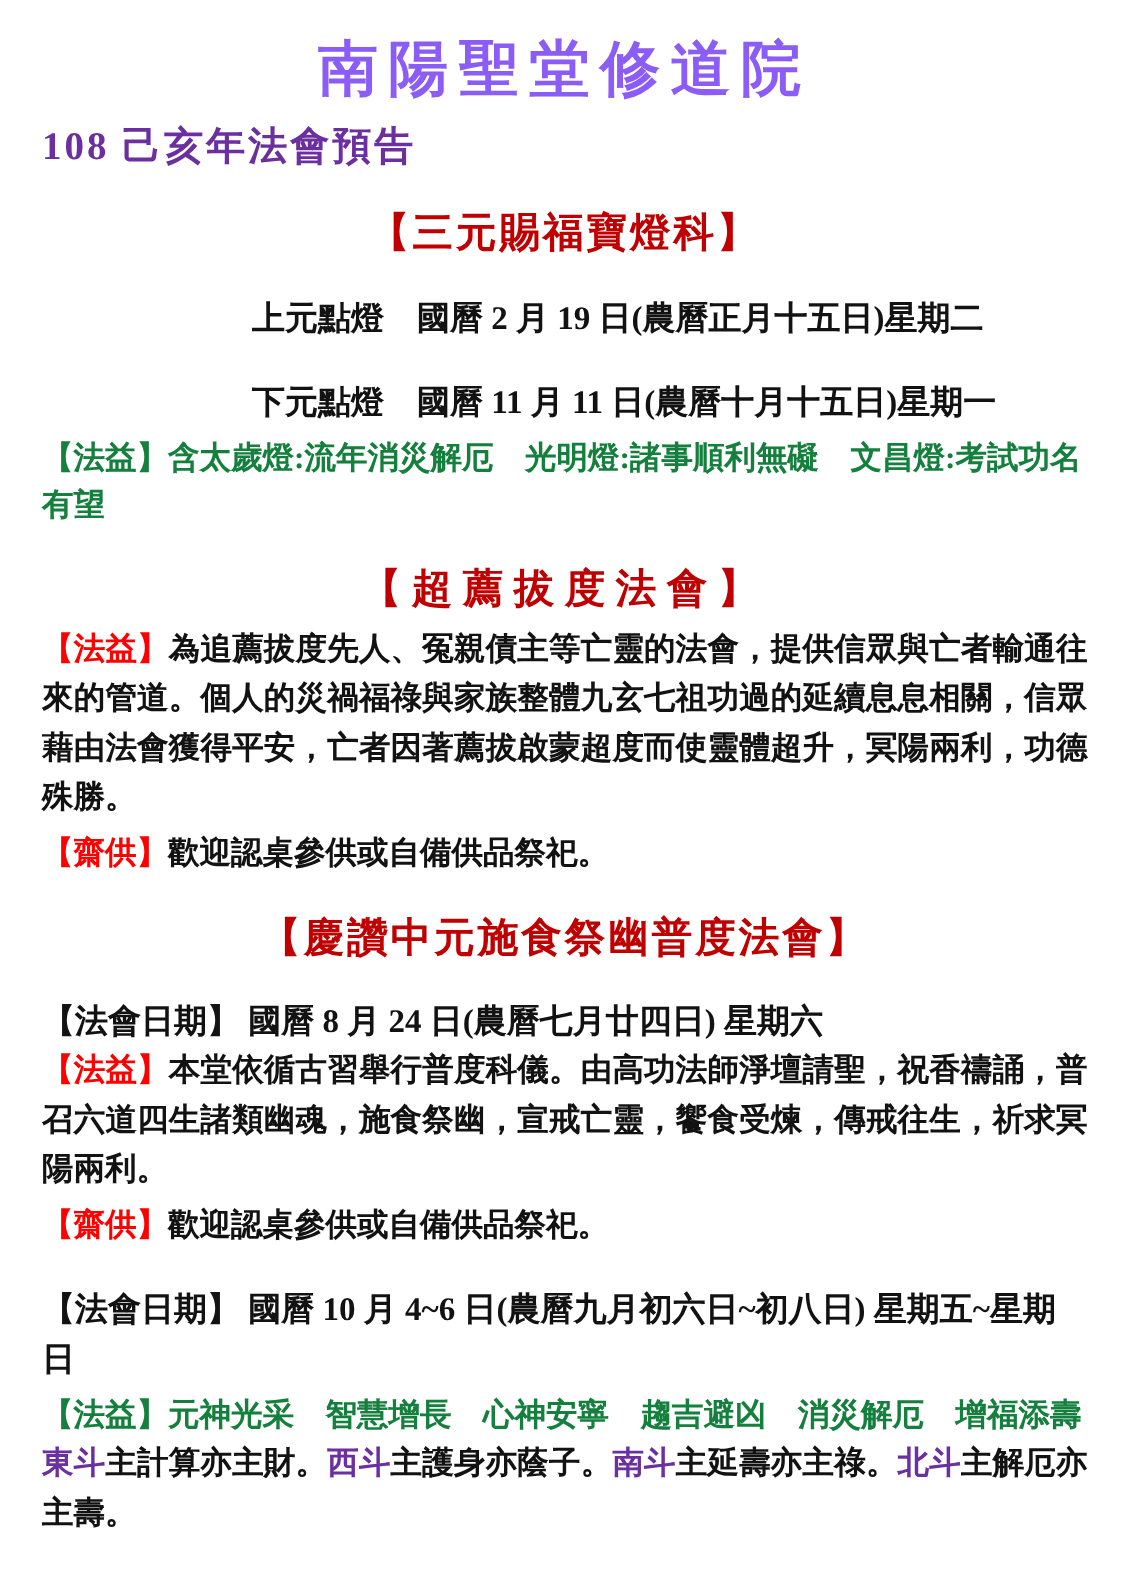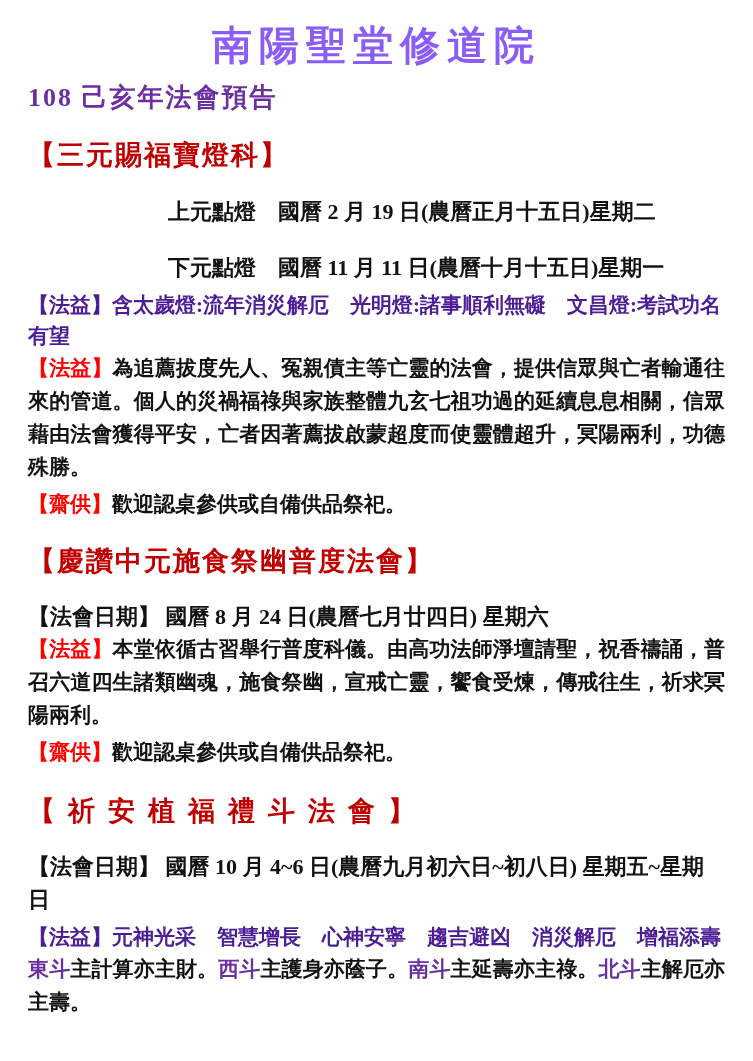--- a/index.html
+++ b/index.html
@@ -17,35 +17,35 @@
     font-size: 40px; letter-spacing: 7px; line-height: 1.2;
     margin-top: 8px;
   }
   .title-sub {
     color: #6B2FA0;
     font-size: 26px; letter-spacing: 2px; line-height: 1.2;
     margin-top: 12px;
   }
 
   .sec-heading {
-    text-align: left; color: #C00000;
+    text-align: center; color: #C00000;
     font-size: 27px; line-height: 1.2;
   }
   .sec-heading.sp1 { letter-spacing: 2px; margin: 26px 0 12px; }
   .sec-heading.sp2 { letter-spacing: 7px;  margin: 24px 0 8px; }
   .sec-heading.sp3 { letter-spacing: 2px;  margin: 24px 0 8px; }
   .sec-heading.sp4 { letter-spacing: 13px; margin: 26px 0 12px; }
 
   .body-line { font-size: 22px; line-height: 33px; margin-top: 23px; }
   .para { font-size: 21px; line-height: 33px; text-align: justify; }
 
   .date-line-indent { padding-left: 140px; }
 
   .lbl-red { color: #FF0000; }
-  .red-text { color: #4c1d95; }
+  .red-text { color: #15803d; }
   .purple-text { color: #6B2FA0; }
 
   .benefit-line { font-size: 21px; line-height: 31px; margin-top: 6px; }
   .mt4 { margin-top: 4px; }
 </style>
 </head>
 <body>
 
 <div class="page">
 
@@ -53,32 +53,32 @@
   <div class="title-sub">108 己亥年法會預告</div>
 
   <div>
     <div class="sec-heading sp1">【三元賜福寶燈科】</div>
     <div class="body-line date-line-indent">上元點燈　國曆 2 月 19 日(農曆正月十五日)星期二</div>
     <div class="body-line date-line-indent">下元點燈　國曆 11 月 11 日(農曆十月十五日)星期一</div>
     <div class="benefit-line red-text"><span>【法益】</span><span>含太歲燈:流年消災解厄　光明燈:諸事順利無礙　文昌燈:考試功名有望</span></div>
   </div>
 
   <div>
+    <div class="sec-heading sp2">【超薦拔度法會】</div>
     <div class="para"><span class="lbl-red">【法益】</span><span>為追薦拔度先人、冤親債主等亡靈的法會，提供信眾與亡者輸通往來的管道。個人的災禍福祿與家族整體九玄七祖功過的延續息息相關，信眾藉由法會獲得平安，亡者因著薦拔啟蒙超度而使靈體超升，冥陽兩利，功德殊勝。</span></div>
     <div class="para mt4"><span class="lbl-red">【齋供】</span><span>歡迎認桌參供或自備供品祭祀。</span></div>
   </div>
 
   <div>
     <div class="sec-heading sp3">【慶讚中元施食祭幽普度法會】</div>
     <div class="body-line">【法會日期】 國曆 8 月 24 日(農曆七月廿四日) 星期六</div>
     <div class="para"><span class="lbl-red">【法益】</span><span>本堂依循古習舉行普度科儀。由高功法師淨壇請聖，祝香禱誦，普召六道四生諸類幽魂，施食祭幽，宣戒亡靈，饗食受煉，傳戒往生，祈求冥陽兩利。</span></div>
     <div class="para mt4"><span class="lbl-red">【齋供】</span><span>歡迎認桌參供或自備供品祭祀。</span></div>
   </div>
 
   <div>
-    <div class="sec-heading sp4">【祈安植福禮斗法會】</div>
     <div class="body-line">【法會日期】 國曆 10 月 4~6 日(農曆九月初六日~初八日) 星期五~星期日</div>
     <div class="benefit-line red-text"><span>【法益】</span><span>元神光采　智慧增長　心神安寧　趨吉避凶　消災解厄　增福添壽</span></div>
     <div class="para"><span class="purple-text">東斗</span><span>主計算亦主財。</span><span class="purple-text">西斗</span><span>主護身亦蔭子。</span><span class="purple-text">南斗</span><span>主延壽亦主祿。</span><span class="purple-text">北斗</span><span>主解厄亦主壽。</span></div>
 
   </div>
 
 </div>
 
 </body></html>

